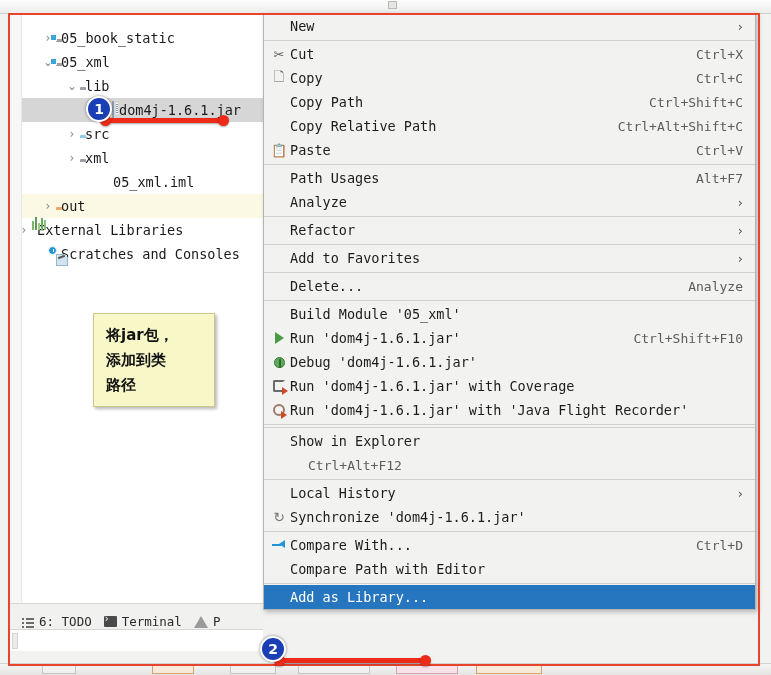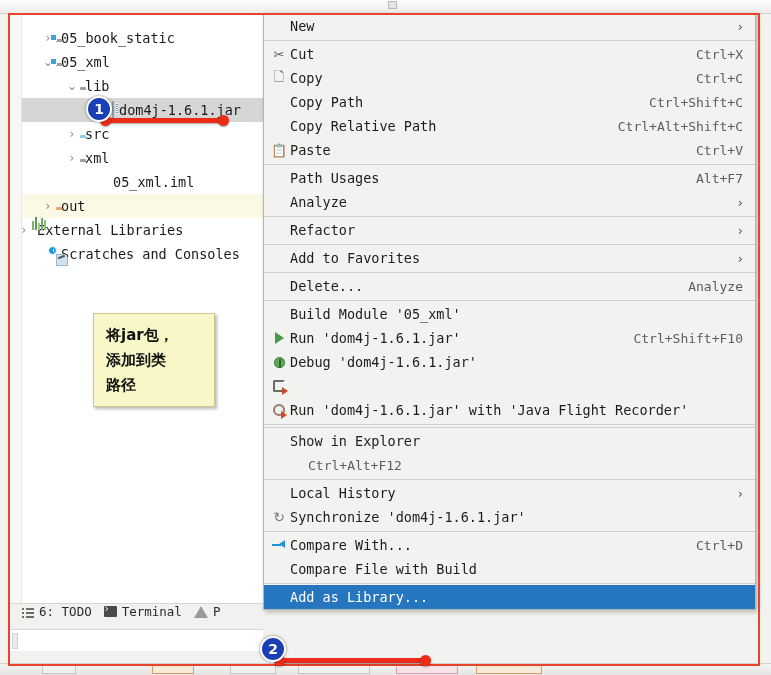--- a/index.html
+++ b/index.html
@@ -159,21 +159,21 @@
     color: #111111;
   }
 
   
   .statusbar {
     position: absolute;
     left: 10px; top: 603px;
     width: 253px; height: 26px;
     background: #f1f1ef;
     border-top: 1px solid #d6d6d4;
-    display: flex; align-items: flex-start;
+    display: flex; align-items: flex-end;
     font-size: 12.5px; color: #2b2b2b;
   }
   .sb-item { display:flex; align-items:center; margin-left: 12px; white-space: nowrap; }
   .sb-item .lbl { margin-left: 5px; }
 
   .lines-ic { width:12px; height:10px; position:relative; }
   .lines-ic i {
     position:absolute; left:4px; width:8px; height:1.5px; background:#6b6b6b;
   }
   .lines-ic b {
@@ -526,20 +526,21 @@
     <div class="mi">
       <span class="micon">
           <span class="g-bug"></span>
         </span>
       <span class="mlabel">Debug 'dom4j-1.6.1.jar'</span>
     </div>
     <div class="mi">
       <span class="micon">
           <span class="g-cov"></span>
         </span>
+      <span class="mlabel">Run 'dom4j-1.6.1.jar' with Coverage</span>
     </div>
     <div class="mi">
       <span class="micon">
           <span class="g-jfr"></span>
         </span>
       <span class="mlabel">Run 'dom4j-1.6.1.jar' with 'Java Flight Recorder'</span>
     </div>
     <div class="msep"></div>
 
     <div class="msep"></div>
@@ -569,21 +570,21 @@
 
     <div class="mi">
       <span class="micon">
           <span class="g-cmp"></span>
         </span>
       <span class="mlabel">Compare With...</span>
       <span class="mkey">Ctrl+D</span>
     </div>
     <div class="mi">
       <span class="micon"></span>
-      <span class="mlabel">Compare File with Build</span>
+      <span class="mlabel">Compare Path with Editor</span>
     </div>
     <div class="msep"></div>
 
     <div class="mi sel">
       <span class="micon"></span>
       <span class="mlabel">Add as Library...</span>
     </div>
   </div>
 
   <div class="red-frame"></div>

